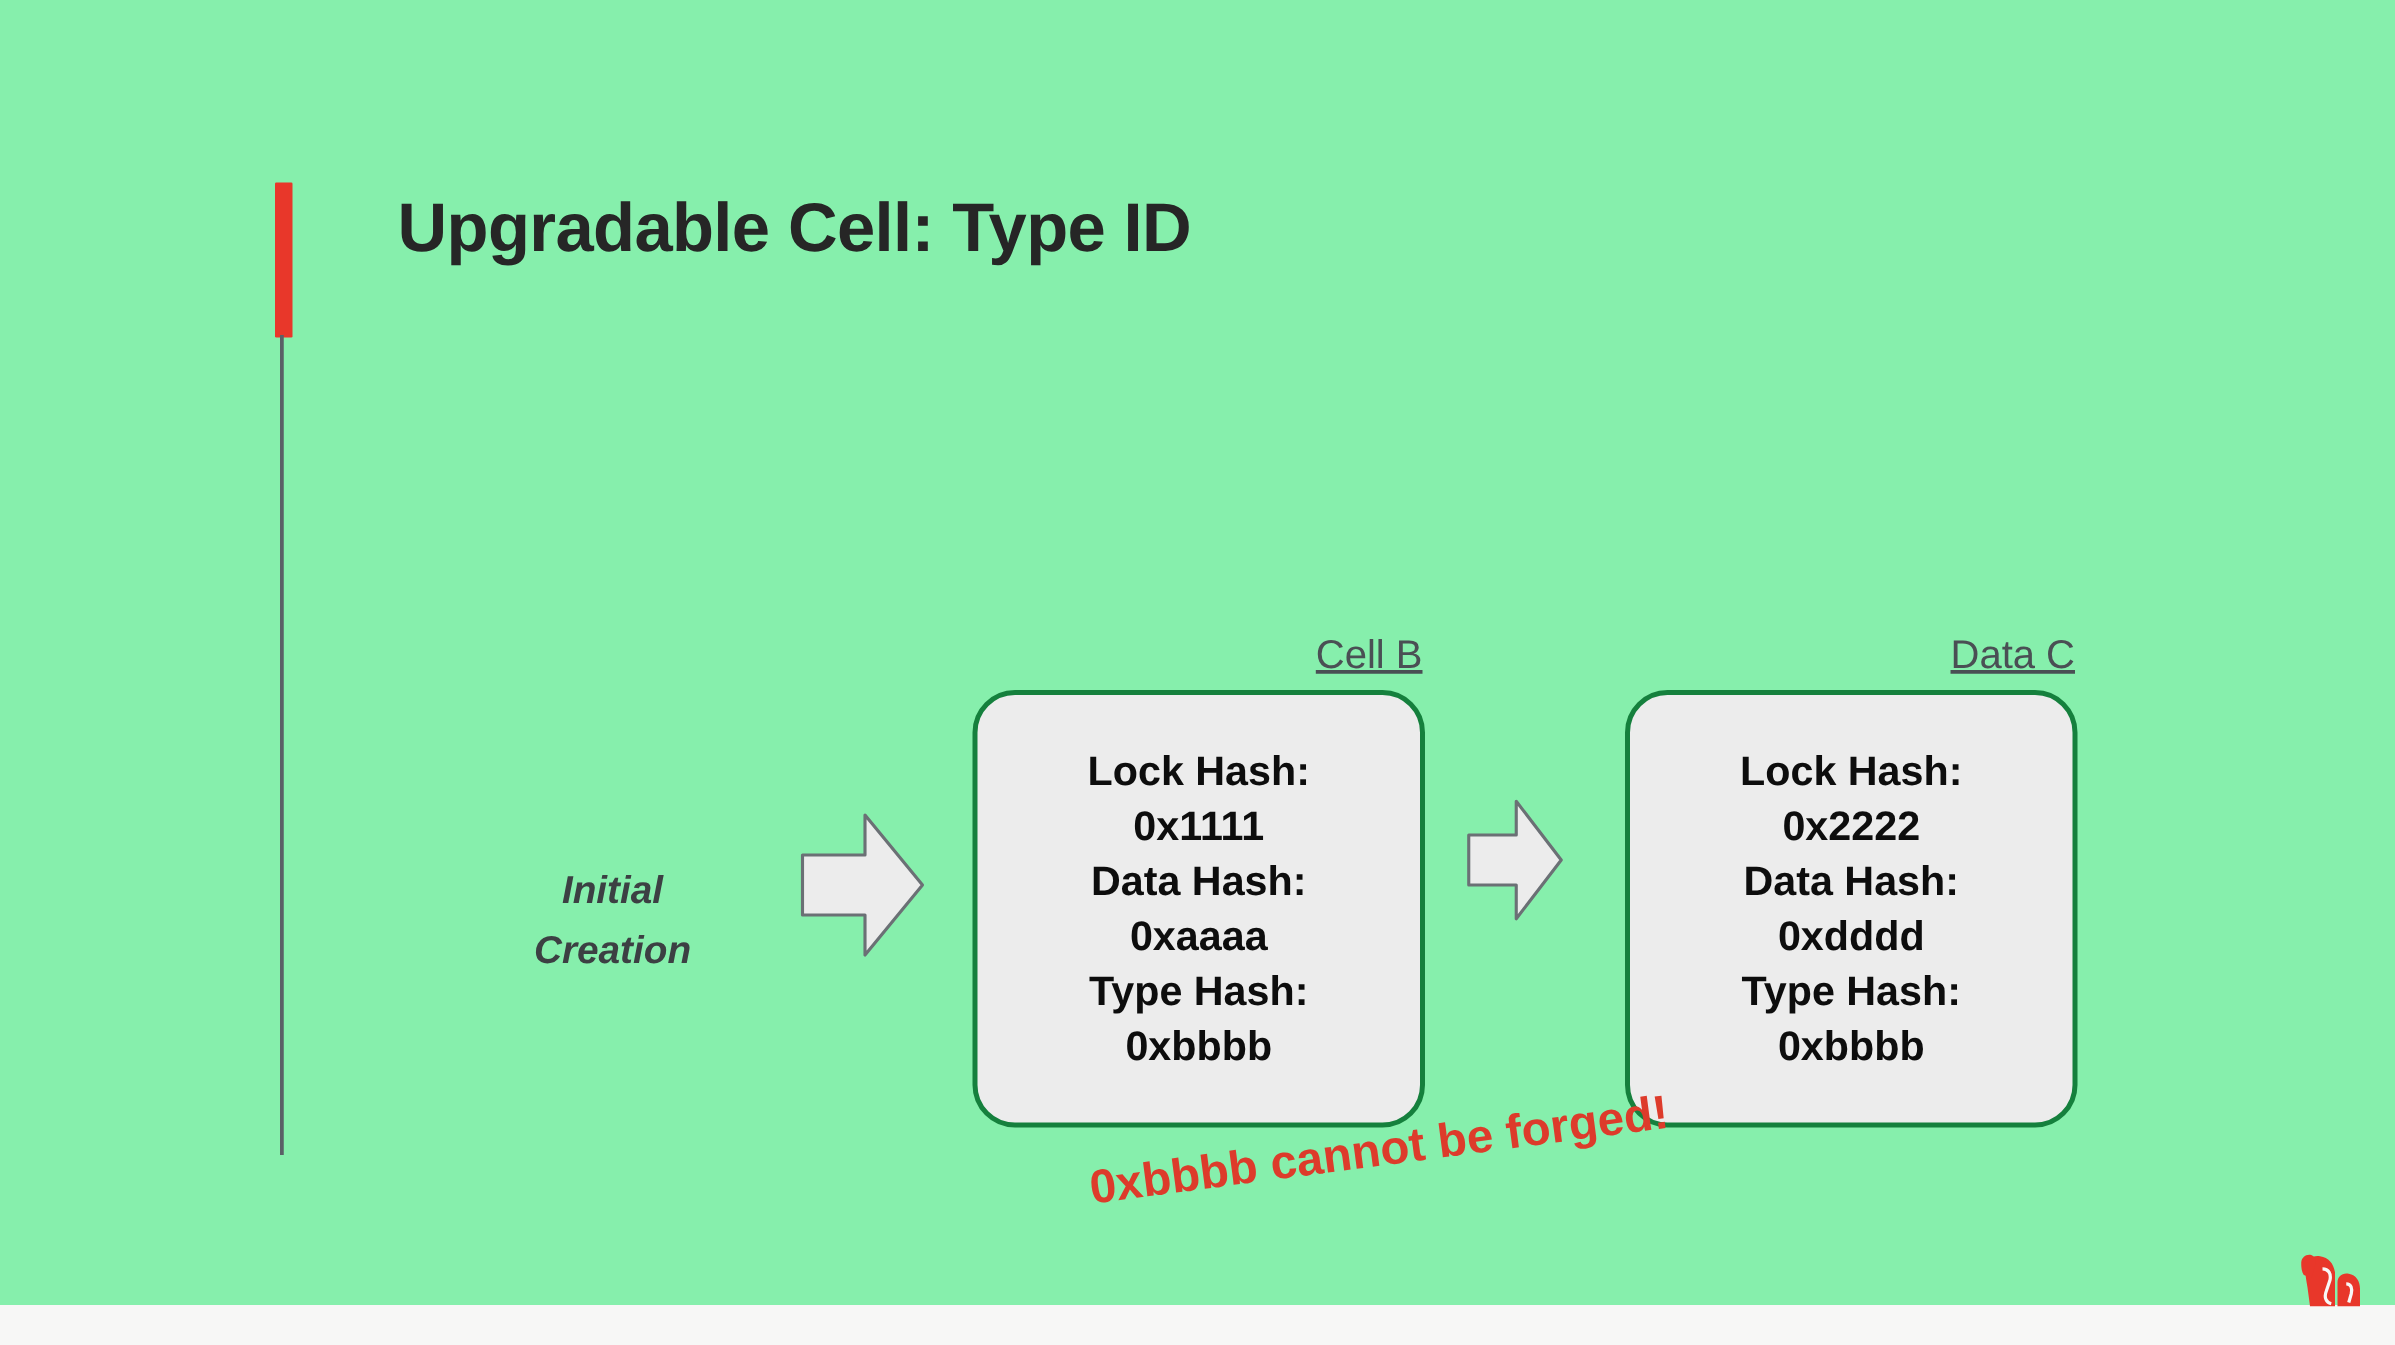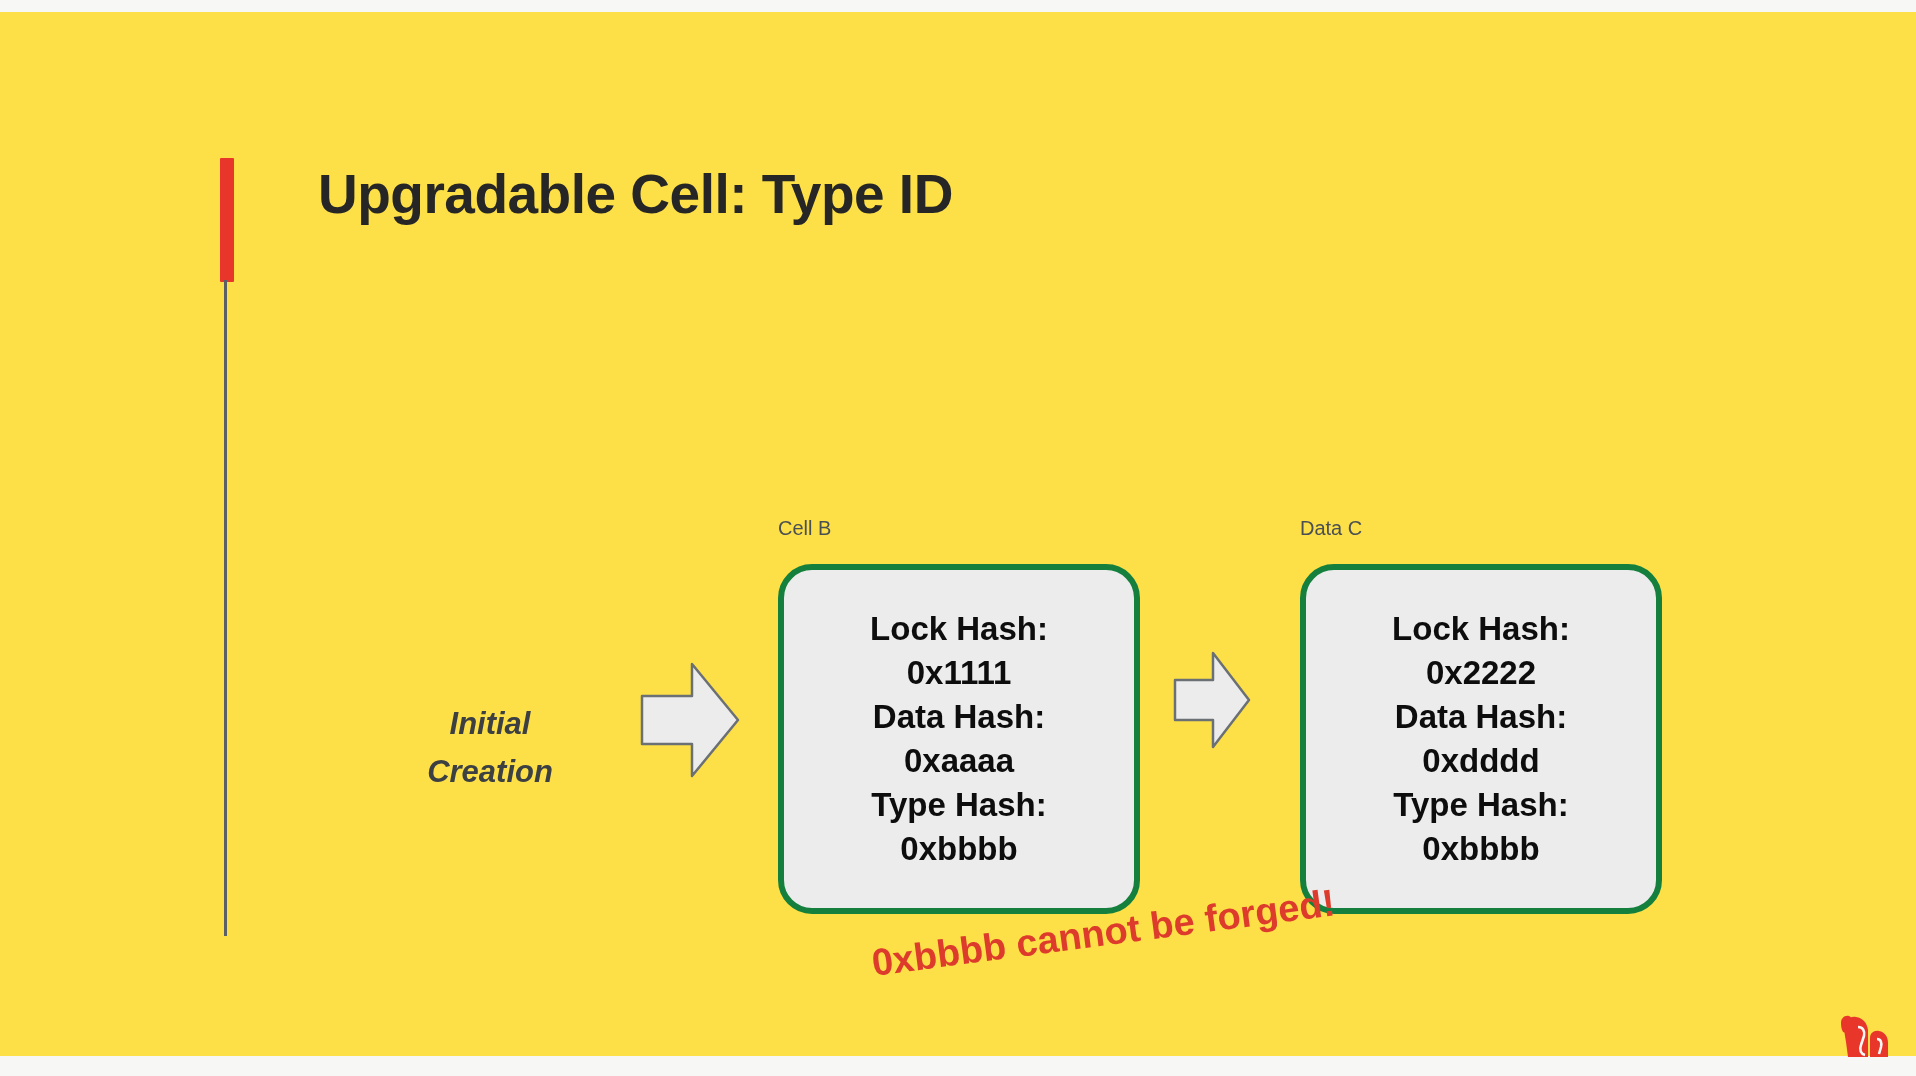--- a/index.html
+++ b/index.html
@@ -10,24 +10,24 @@
     width: 1916px;
     height: 1076px;
     background: #f7f7f6;
     font-family: "Liberation Sans", sans-serif;
     overflow: hidden;
     position: relative;
   }
 
   #slide {
     position: absolute;
-    left: 0; top: 12px;
+    left: 0; top: 0;
     width: 1916px;
     height: 1044px;
-    background: #fde047;
+    background: #86efac;
   }
 
   
   .accent-bar {
     position: absolute;
     left: 220px;
     top: 146px;
     width: 14px;
     height: 124px;
     background: #e8372a;
@@ -82,32 +82,33 @@
   }
   #initial-creation-label {
     left: 400px;
     top: 688px;
     width: 180px;
     font-style: italic;
   }
 
   .cell-title {
     position: absolute;
-    font-size: 20px;
+    font-size: 32px;
     color: #4a4f54;
-    text-align: left;
-    white-space: nowrap;
+    text-align: right;
+    white-space: nowrap;
+    text-decoration: underline;
   }
   #cell-b-title { left: 778px; top: 505px; width: 360px; }
   #cell-c-title { left: 1300px; top: 505px; width: 360px; }
 
   .cell-box {
     position: absolute;
     background: #ececec;
-    border: 6px solid #15803d;
+    border: 4px solid #15803d;
     border-radius: 34px;
     box-sizing: border-box;
     display: flex;
     flex-direction: column;
     align-items: center;
     justify-content: center;
   }
   #cell-b-box { left: 778px; top: 552px; width: 362px; height: 350px; }
   #cell-c-box { left: 1300px; top: 552px; width: 362px; height: 350px; }
 

